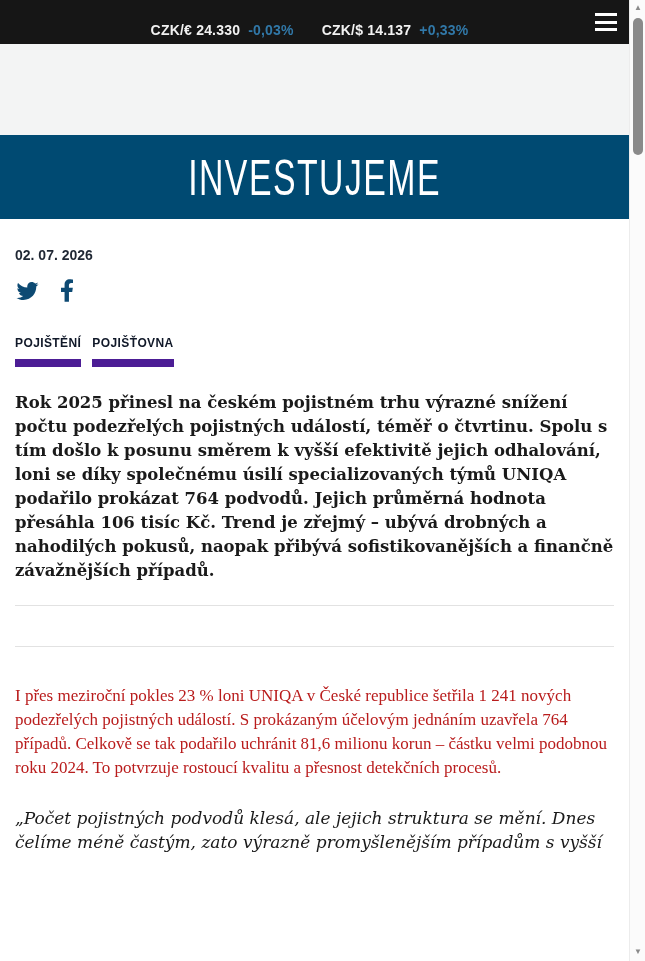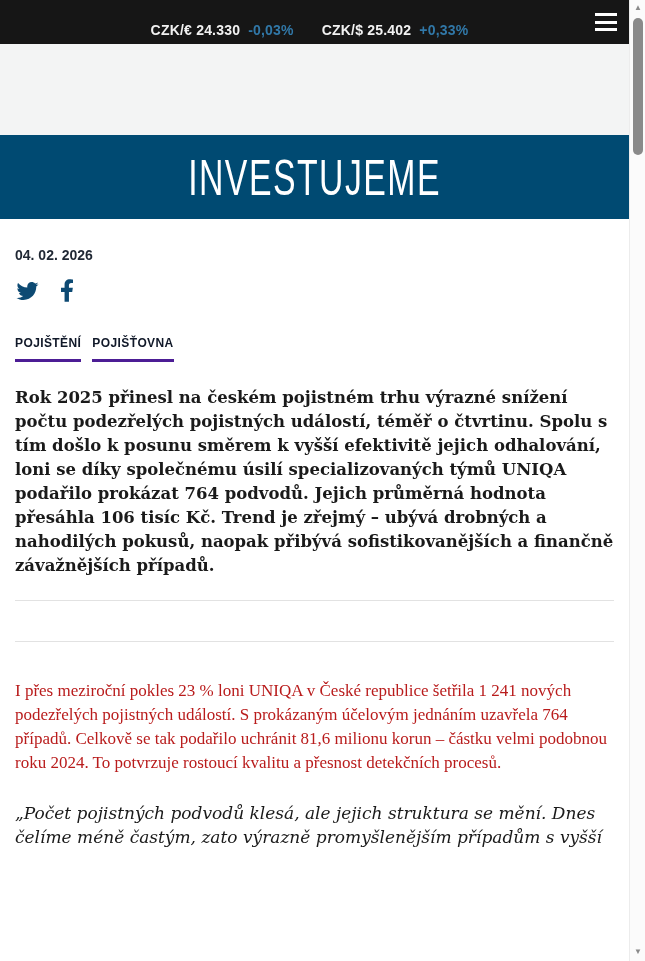--- a/index.html
+++ b/index.html
@@ -86,21 +86,21 @@
   .tags {
     margin-top:34px;
     display:flex; gap:11px;
   }
   .tag {
     font-size:12px; font-weight:bold;
     letter-spacing:0.4px;
     color:#101828;
     text-decoration:none;
     padding-bottom:9px;
-    border-bottom:3px solid #4c1d95;
+    border-bottom:8px solid #4c1d95;
     cursor:pointer;
   }
 
   .intro {
     margin-top:24px;
     max-width:600px;
     font-family:"DejaVu Serif","Liberation Serif",serif;
     font-weight:bold;
     font-size:16.5px; line-height:24px;
     color:#1a1a1a;
@@ -154,40 +154,40 @@
 
 <div class="screen">
 
   <header class="topbar">
     <div class="ticker">
       <a class="rate">
         <span class="pairval">CZK/€ 24.330</span>
         <span class="change">-0,03%</span>
       </a>
       <a class="rate">
-        <span class="pairval">CZK/$ 25.402</span>
+        <span class="pairval">CZK/$ 14.137</span>
         <span class="change">+0,33%</span>
       </a>
     </div>
     <button class="hamburger" aria-label="menu">
       <span></span>
       <span></span>
       <span></span>
     </button>
   </header>
 
   <div class="adspace"></div>
 
   <div class="banner">
     <a class="logo">INVESTUJEME</a>
   </div>
 
   <main class="article">
 
-    <div class="date">04. 02. 2026</div>
+    <div class="date">02. 07. 2026</div>
 
     <div class="social">
       <a aria-label="share on twitter">
         <svg width="25" height="22" viewBox="0 0 512 512">
           <path d="M459.37 151.716c.325 4.548.325 9.097.325 13.645 0 138.72-105.583 298.558-298.558 298.558-59.452 0-114.68-17.219-161.137-47.106 8.447.974 16.568 1.299 25.34 1.299 49.055 0 94.213-16.568 130.274-44.832-46.132-.975-84.792-31.188-98.112-72.772 6.498.974 12.995 1.624 19.818 1.624 9.421 0 18.843-1.3 27.614-3.573-48.081-9.747-84.143-51.98-84.143-102.985v-1.299c13.969 7.797 30.214 12.67 47.431 13.319-28.264-18.843-46.781-51.005-46.781-87.391 0-19.492 5.197-37.36 14.294-52.954 51.655 63.675 129.3 105.258 216.365 109.807-1.624-7.797-2.599-15.918-2.599-24.04 0-57.828 46.782-104.934 104.934-104.934 30.213 0 57.502 12.67 76.67 33.137 23.715-4.548 46.456-13.32 66.599-25.34-7.798 24.366-24.366 44.833-46.132 57.827 21.117-2.273 41.584-8.122 60.426-16.243-14.292 20.791-32.161 39.308-52.628 54.253z"></path>
         </svg>
       </a>
       <a aria-label="share on facebook">
         <svg width="14" height="23" viewBox="0 0 320 512">
           <path d="M279.14 288l14.22-92.66h-88.91v-60.13c0-25.35 12.42-50.06 52.24-50.06h40.42V6.26S260.43 0 225.36 0c-73.22 0-121.08 44.38-121.08 124.72v70.62H22.89V288h81.39v224h100.17V288z"></path>

